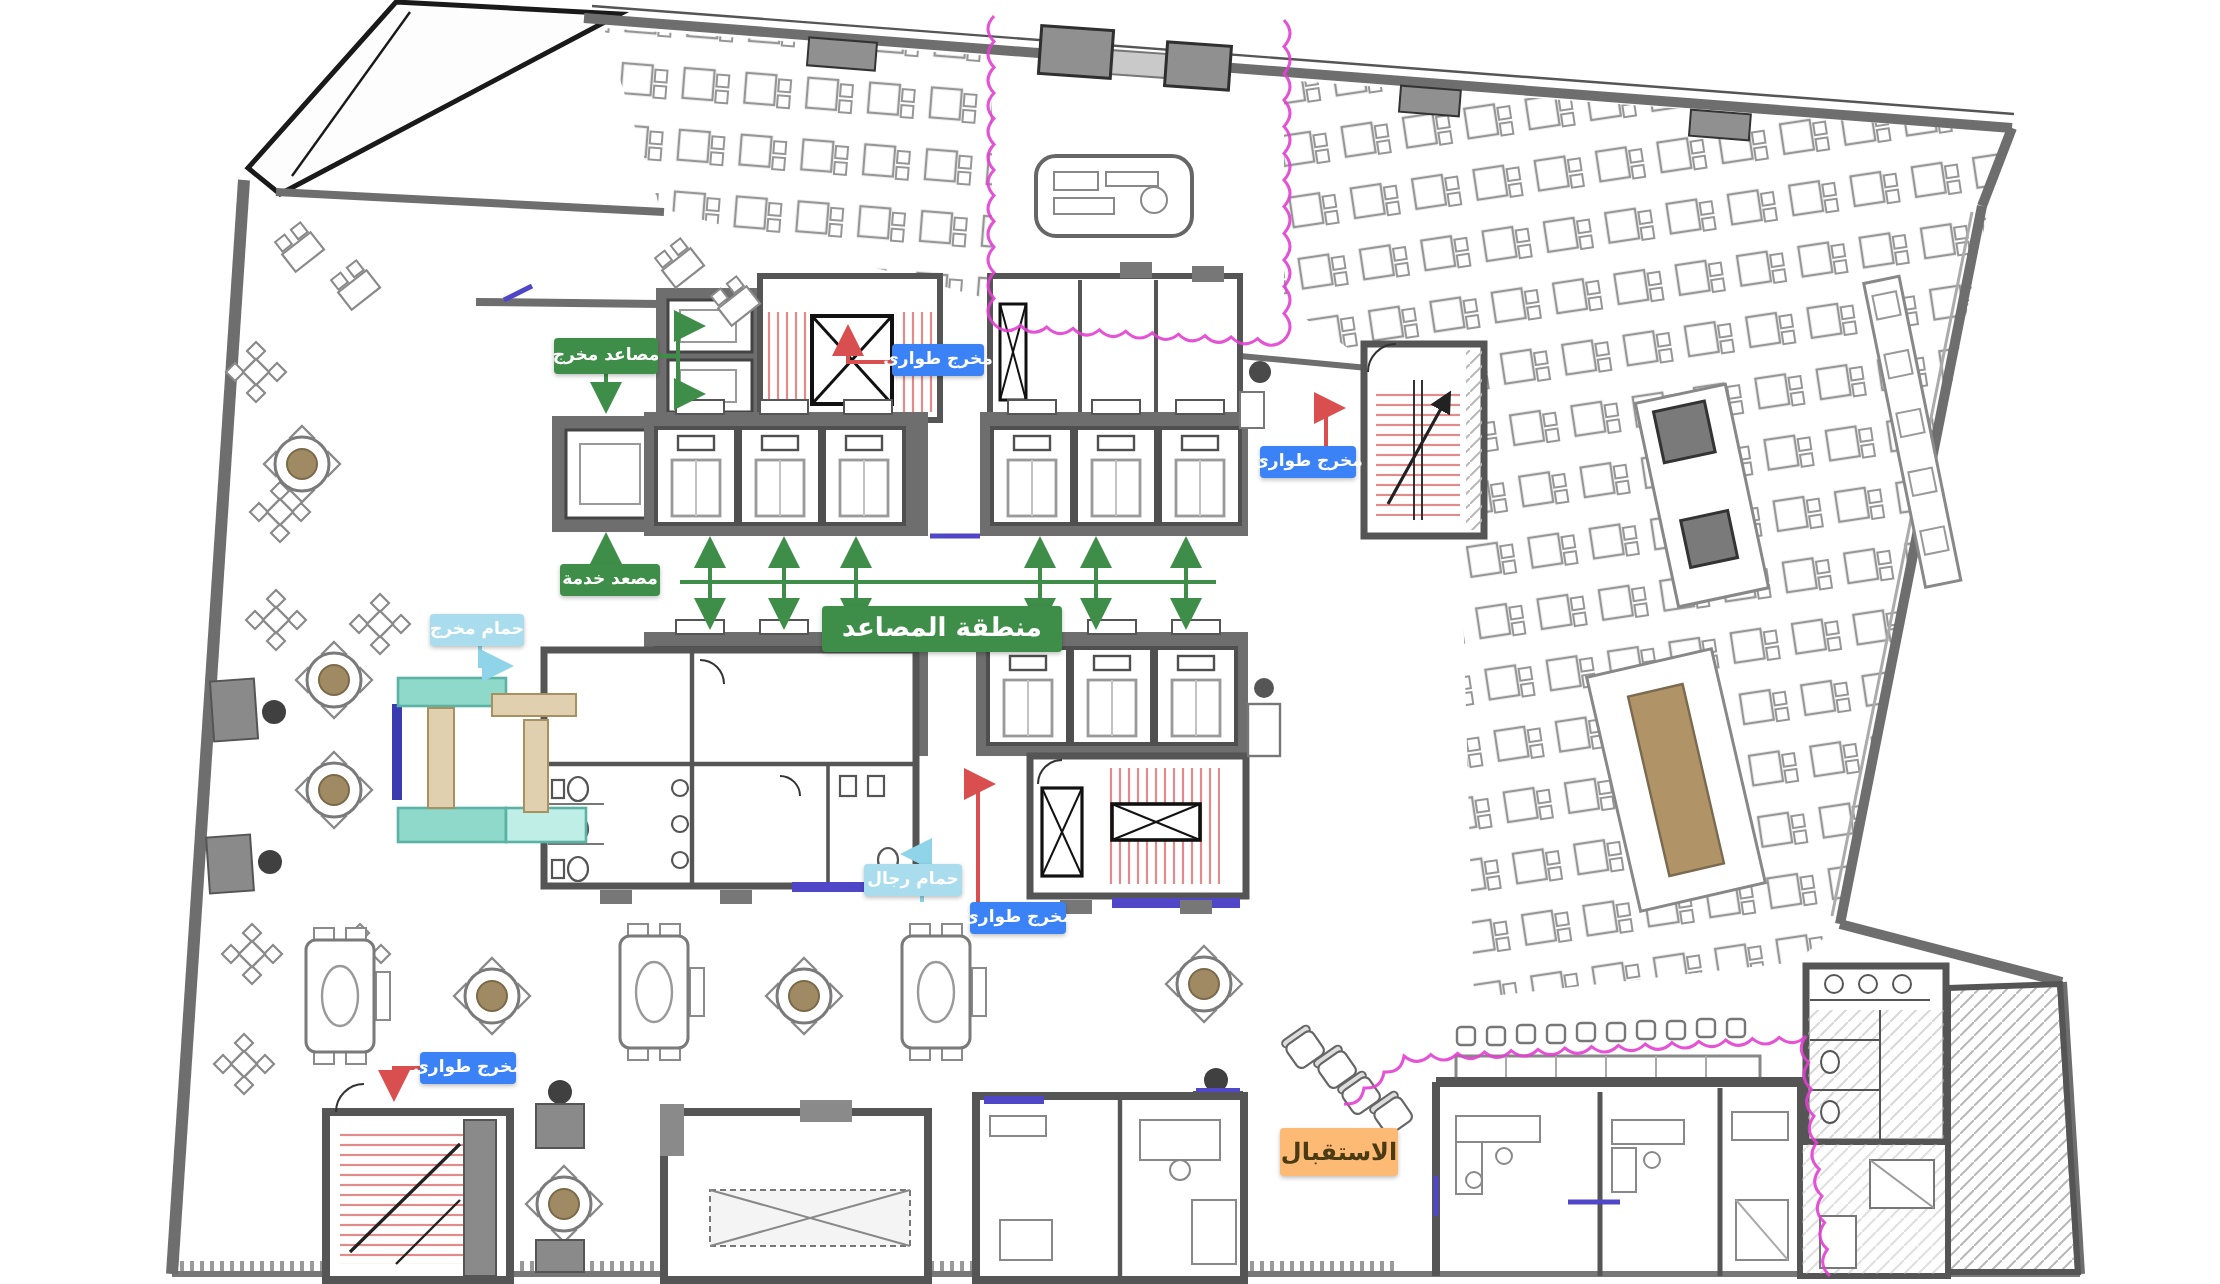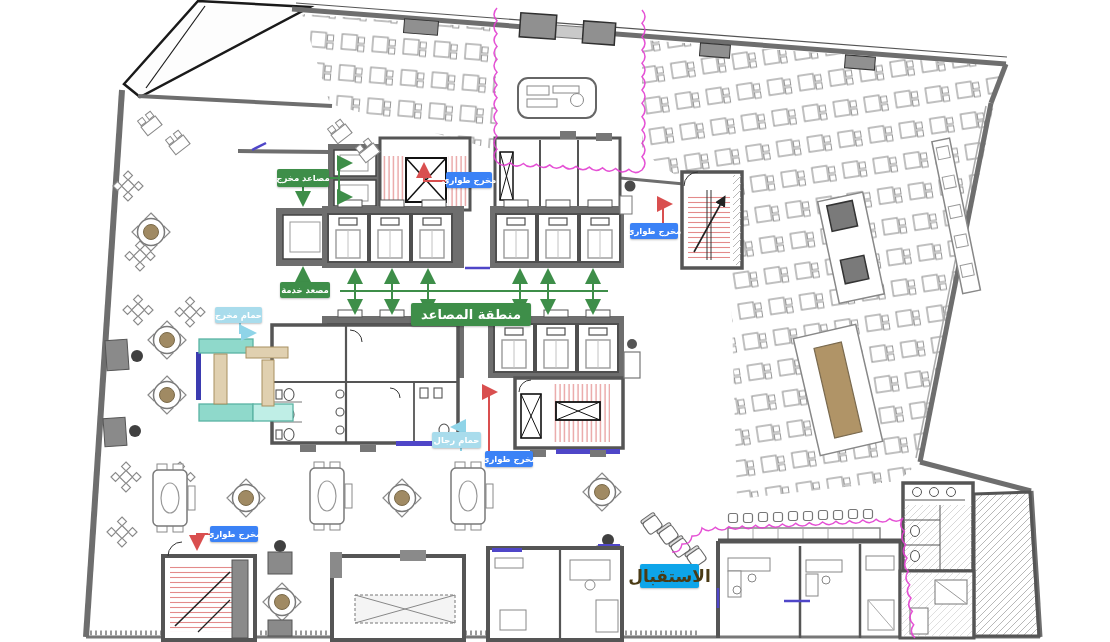--- a/index.html
+++ b/index.html
@@ -6,21 +6,21 @@
   .stage{position:relative;width:1110px;height:642px;background:#ffffff;overflow:hidden;
          font-family:"DejaVu Sans","Liberation Sans",sans-serif;}
   .stage svg{position:absolute;left:0;top:0;}
   .plan-label{position:absolute;display:flex;align-items:center;justify-content:center;
       color:#ffffff;font-weight:bold;font-size:8.5px;line-height:1;border-radius:2px;
       box-shadow:0 1px 2px rgba(0,0,0,.25);direction:rtl;white-space:nowrap;}
   .lab-green{background:#3e8e49;}
   .lab-green-lg{background:#3e8e49;font-size:13px;margin-top:24px;}
   .lab-red{background:#3b82f6;}
   .lab-blue{background:#a9dcec;color:#ffffff;}
-  .lab-orange{background:#0ea5e9;color:#4a3b15;font-size:17px;}
+  .lab-orange{background:#fdba74;color:#4a3b15;font-size:12px;}
 </style>
 </head>
 <body>
 
 <div class="stage">
 <svg width="1110" height="642" viewBox="0 0 1110 642">
 <defs>
   <pattern id="ptTablesA" patternUnits="userSpaceOnUse" width="31" height="31" patternTransform="rotate(4.5)">
     <rect x="3" y="7" width="15" height="15" fill="#fff" stroke="#969696" stroke-width="1.2"></rect>
     <rect x="19.5" y="9" width="6" height="6" fill="#fff" stroke="#969696" stroke-width="1"></rect>

